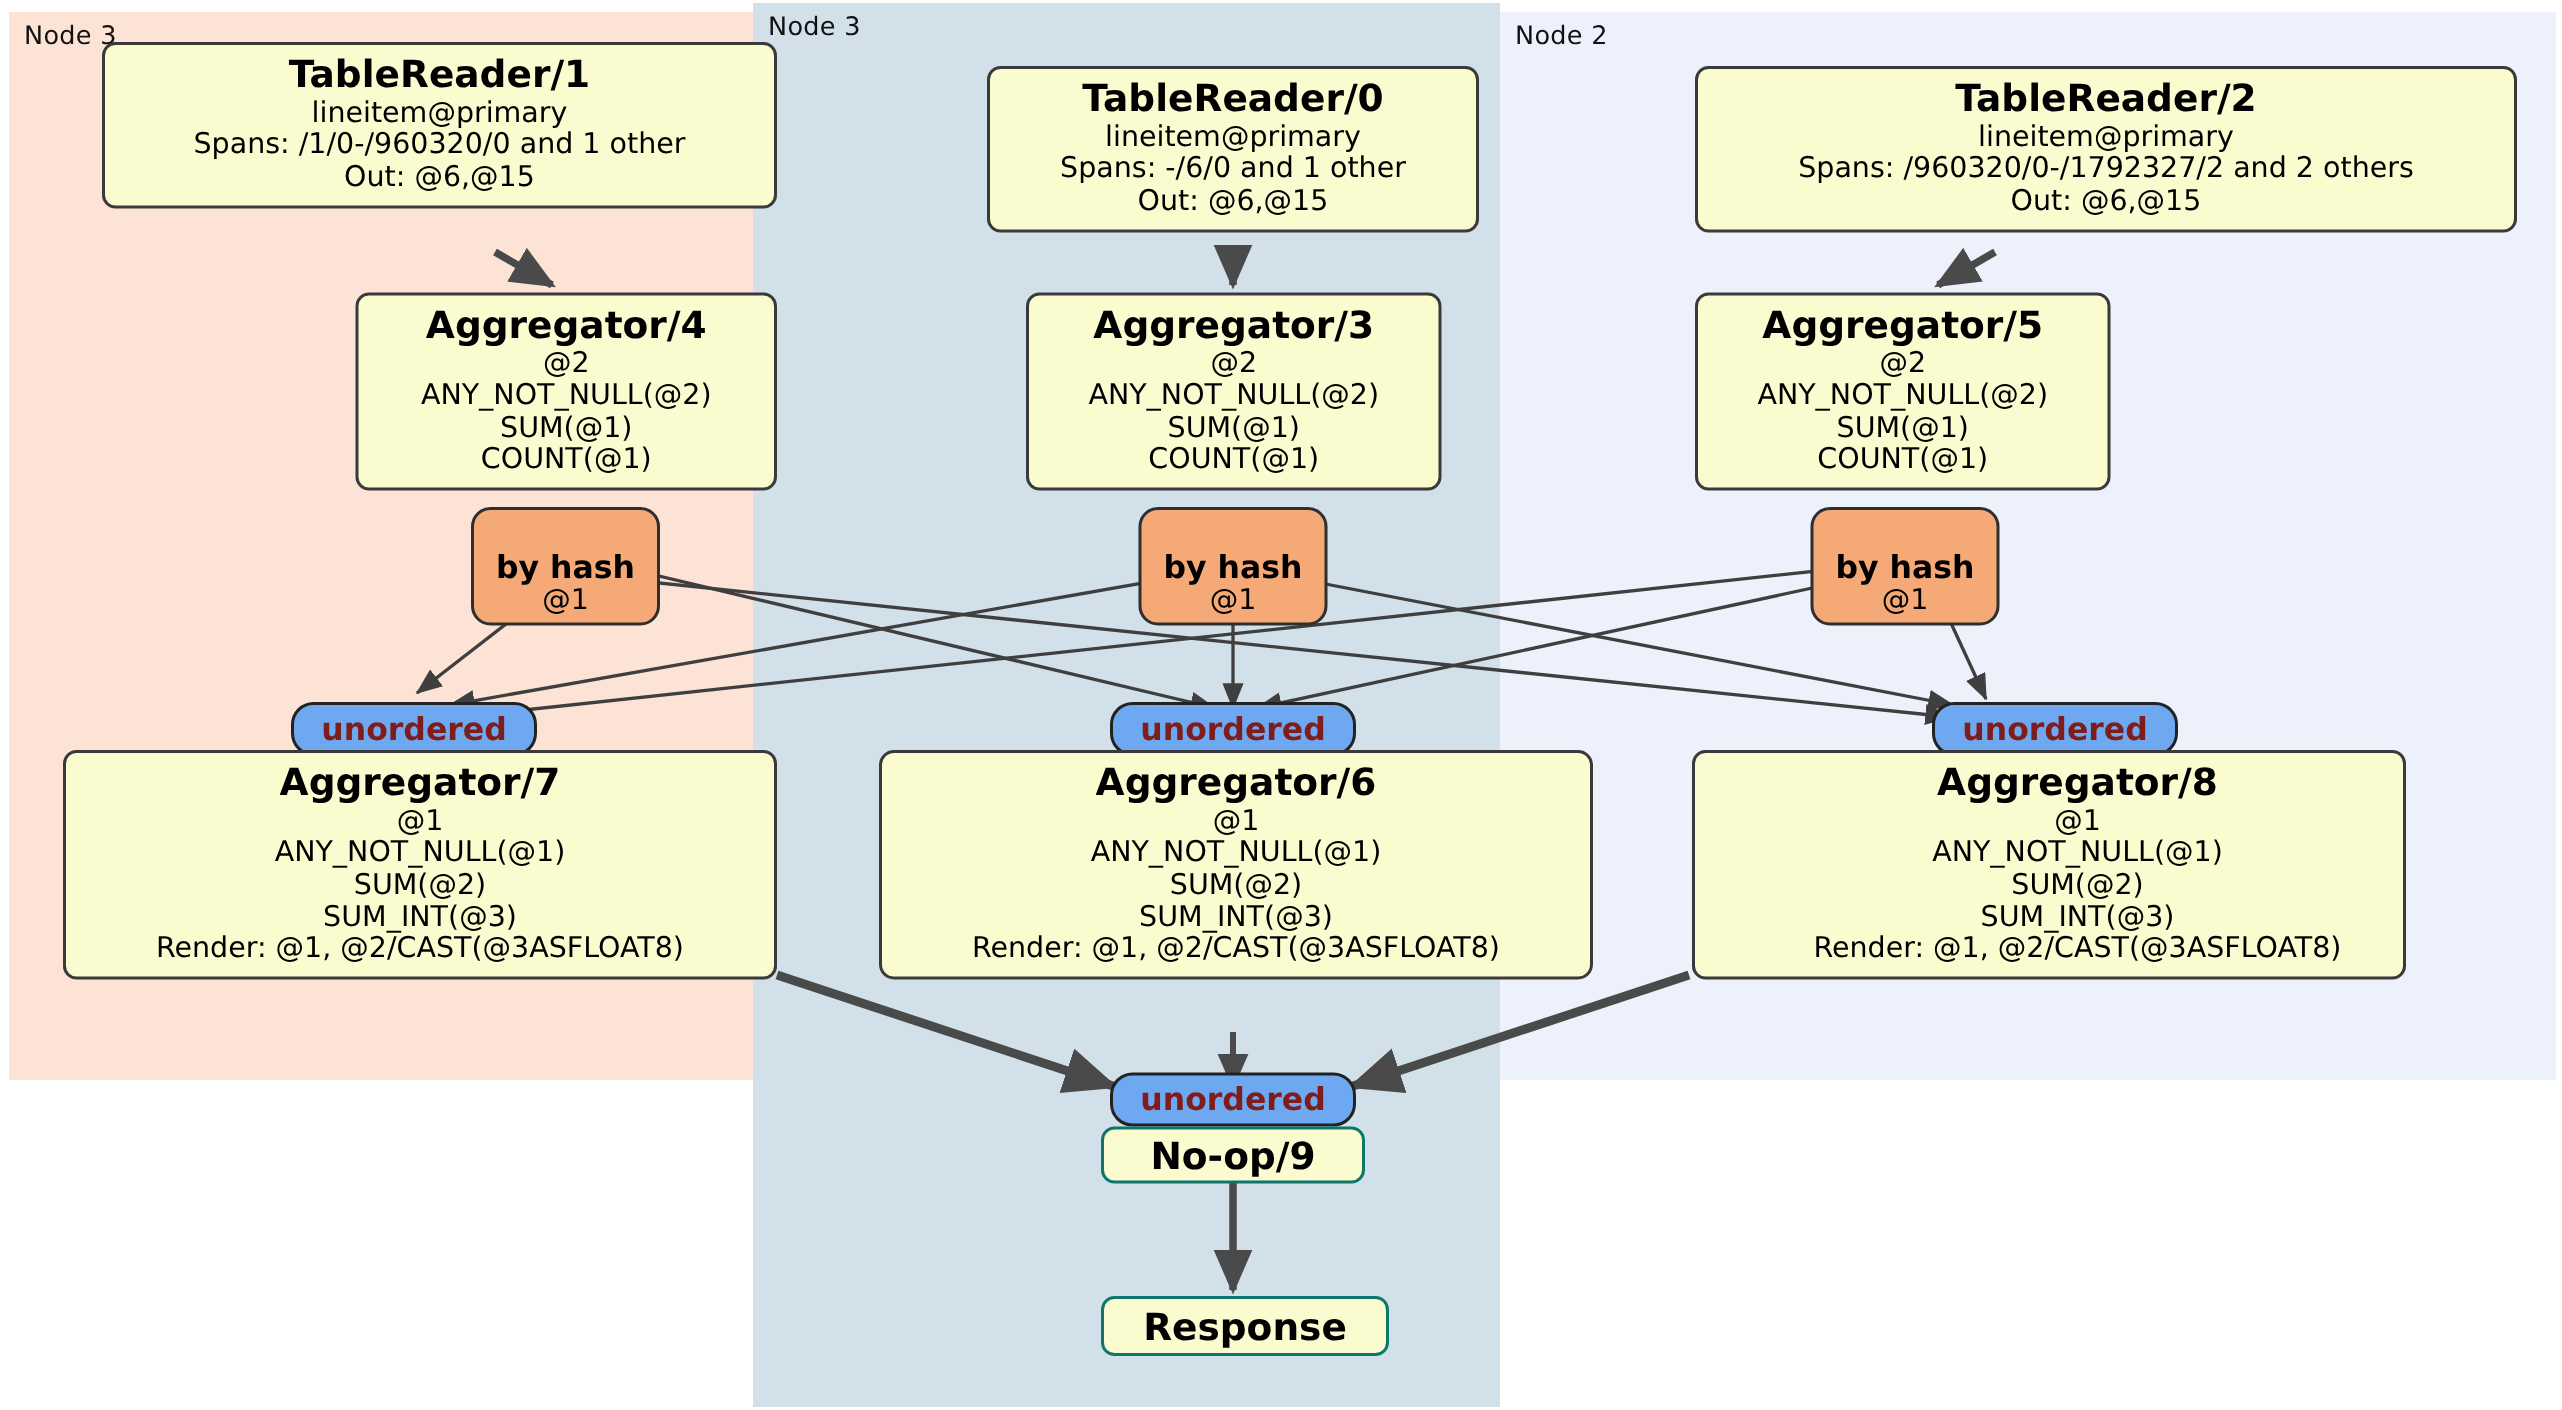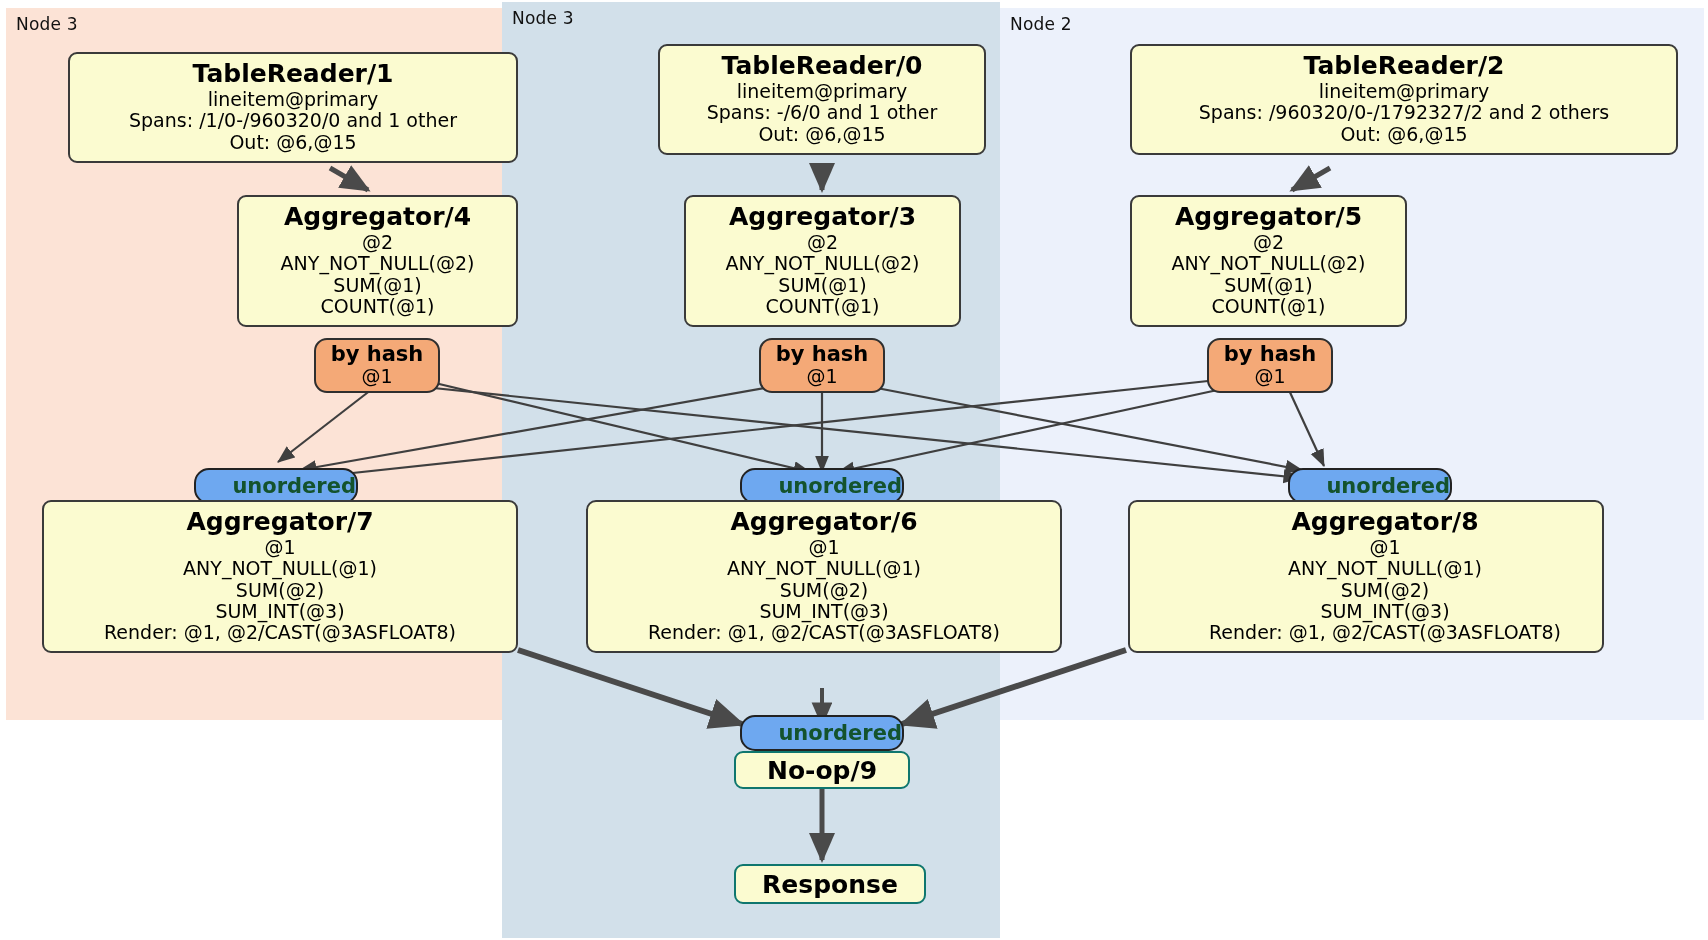--- a/index.html
+++ b/index.html
@@ -42,28 +42,28 @@
   }
   .small-proc span{font-size:25px;font-weight:bold;color:#000;}
 
   
   .badge-hash{
     position:absolute;box-sizing:border-box;
     background:#f4a977;border:2px solid #2f2f2f;border-radius:13px;
     text-align:center;color:#000;padding:3px 10px 5px 10px;
     line-height:1.08;
   }
-  .badge-hash .b1{display:block;font-size:21px;font-weight:bold;}
+  .badge-hash .b1{display:block;font-size:21px;font-weight:bold;margin-top:24px;}
   .badge-hash .b2{display:block;font-size:19px;}
 
   .badge-unord{
     position:absolute;box-sizing:border-box;
     background:#6ea8f0;border:2px solid #222;border-radius:15px;
-    text-align:center;color:#14532d;
-    display:flex;align-items:center;justify-content:flex-end;
+    text-align:center;color:#7f1d1d;
+    display:flex;align-items:center;justify-content:center;
   }
   .badge-unord span{font-size:21px;font-weight:bold;}
 </style>
 </head>
 <body>
 
 <div id="stage">
 
   <div class="node-panel" id="panel-node3">
     <div class="node-label">Node 3</div>
@@ -101,21 +101,21 @@
     <path d="M1236,386 L838,472" stroke="#3f3f3f" stroke-width="2.2" fill="none" marker-end="url(#ah-thin)"></path>
     <path d="M1288,388 L1324,466" stroke="#3f3f3f" stroke-width="2.2" fill="none" marker-end="url(#ah-thin)"></path>
 
     <path d="M518,650 L742,724" stroke="#4a4a4a" stroke-width="6" fill="none" marker-end="url(#ah-thick)"></path>
     <path d="M822,688 L822,724" stroke="#4a4a4a" stroke-width="4" fill="none" marker-end="url(#ah-thick)"></path>
     <path d="M1126,650 L902,724" stroke="#4a4a4a" stroke-width="6" fill="none" marker-end="url(#ah-thick)"></path>
 
     <path d="M822,785 L822,860" stroke="#4a4a4a" stroke-width="5" fill="none" marker-end="url(#ah-thick)"></path>
   </svg>
 
-  <div class="proc" style="left:68px;top:52px;width:450px;">
+  <div class="proc" style="left:68px;top:28px;width:450px;">
     <span class="ttl">TableReader/1</span>
     <span class="ln">lineitem@primary</span>
     <span class="ln">Spans: /1/0-/960320/0 and 1 other</span>
     <span class="ln">Out: @6,@15</span>
   </div>
 
   <div class="proc" style="left:658px;top:44px;width:328px;">
     <span class="ttl">TableReader/0</span>
     <span class="ln">lineitem@primary</span>
     <span class="ln">Spans: -/6/0 and 1 other</span>

